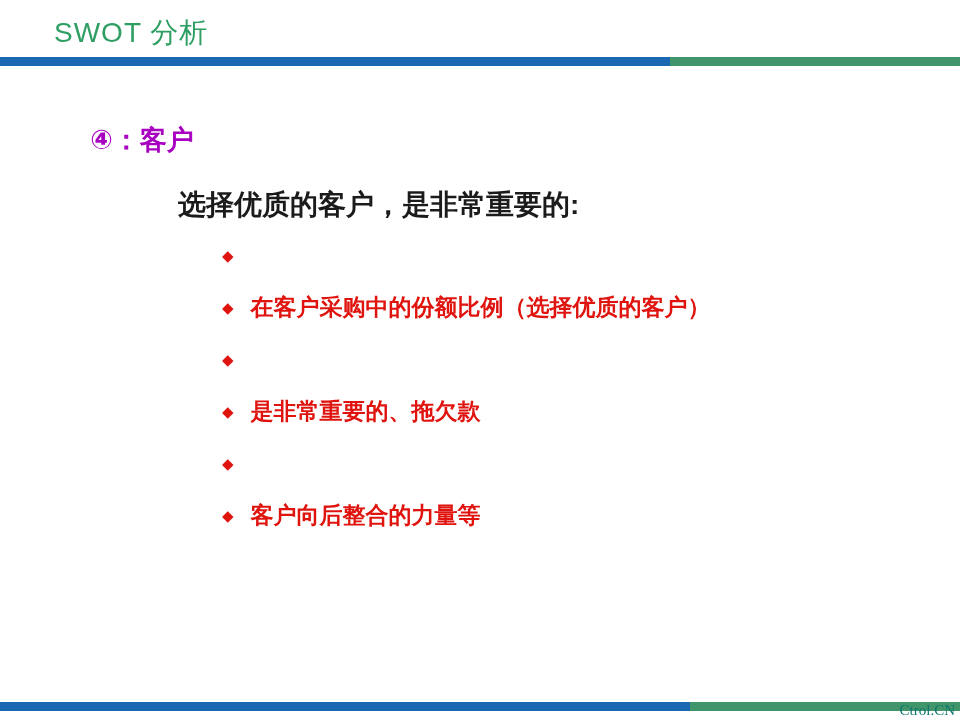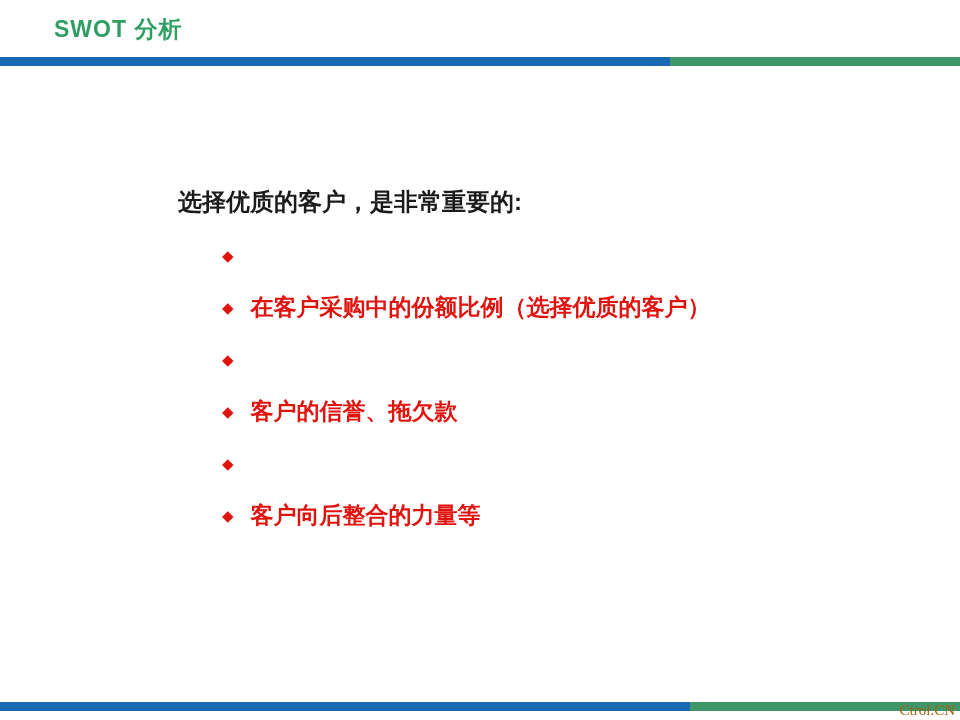--- a/index.html
+++ b/index.html
@@ -7,41 +7,41 @@
     width: 960px; height: 720px;
     position: relative;
     background: #ffffff;
     overflow: hidden;
     font-family: "Liberation Sans", "DejaVu Sans", sans-serif;
   }
   .slide { position: absolute; inset: 0; }
 
   .slide-title {
     position: absolute; left: 54px; top: 14px;
-    font-size: 23px; font-weight: bold;
+    font-size: 28px; font-weight: normal;
     color: #2E9E63; letter-spacing: 1px;
   }
 
   .rule { position: absolute; left: 0; width: 960px; display: flex; }
   .rule-top { top: 57px; height: 9px; }
   .rule-bottom { top: 702px; height: 9px; }
   .rule .seg-blue { background: #1A68B2; }
   .rule-top .seg-blue { width: 670px; }
   .rule-bottom .seg-blue { width: 690px; }
   .rule .seg-green { flex: 1; background: #40966A; }
 
   .section-heading {
     position: absolute; left: 90px; top: 122px;
     font-size: 27px; font-weight: bold;
     color: #A800C0;
   }
 
   .intro {
     position: absolute; left: 178px; top: 186px;
-    font-size: 24px; font-weight: 600;
+    font-size: 28px; font-weight: 600;
     color: #1b1b1b;
   }
 
   .bullets {
     position: absolute; left: 222px; top: 240px;
     list-style: none; margin: 0; padding: 0;
   }
   .bullets li {
     display: flex; align-items: center;
     height: 30px; margin-bottom: 22px;
@@ -49,52 +49,53 @@
     white-space: nowrap;
   }
   .bullets .diamond {
     font-size: 15px; margin-right: 17px; line-height: 1;
     color: #E0140F;
   }
 
   .watermark {
     position: absolute; right: 5px; bottom: 1px;
     font-family: "Liberation Serif", "DejaVu Serif", serif;
-    font-size: 15px; color: #a16207;
+    font-size: 15px; color: #0f766e;
   }
 </style>
 </head>
 <body>
 
 <div class="slide">
 
   <div class="slide-title">SWOT 分析</div>
 
   <div class="rule rule-top">
     <div class="seg-blue"></div>
     <div class="seg-green"></div>
   </div>
 
+  <div class="section-heading">④：客户</div>
 
   <div class="intro">选择优质的客户，是非常重要的:</div>
 
   <ul class="bullets">
     <li>
       <span class="diamond">◆</span>
     </li>
     <li>
       <span class="diamond">◆</span>
       <span>在客户采购中的份额比例（选择优质的客户）</span>
     </li>
     <li>
       <span class="diamond">◆</span>
     </li>
     <li>
       <span class="diamond">◆</span>
-      <span>客户的信誉、拖欠款</span>
+      <span>是非常重要的、拖欠款</span>
     </li>
     <li>
       <span class="diamond">◆</span>
     </li>
     <li>
       <span class="diamond">◆</span>
       <span>客户向后整合的力量等</span>
     </li>
   </ul>
 

